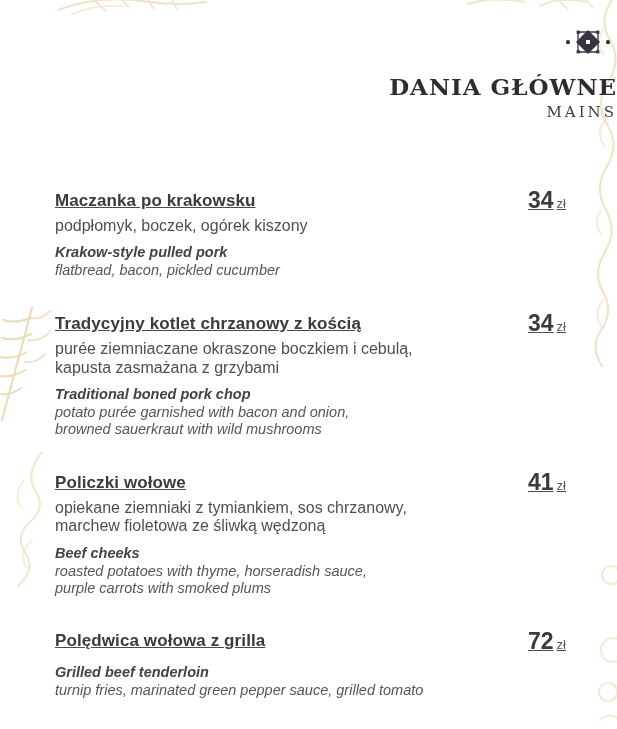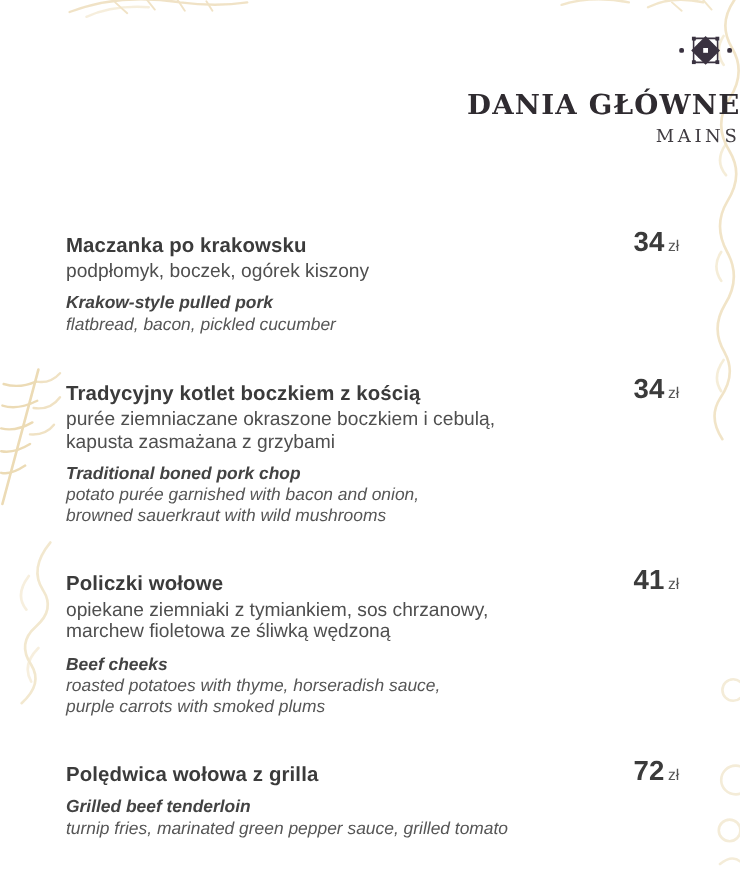--- a/index.html
+++ b/index.html
@@ -35,21 +35,22 @@
     letter-spacing: 3px;
     color: #403c41;
   }
 
   
   .menu-list { padding: 0 51px 0 55px; margin-top: 66px; }
   .item + .item { margin-top: 31px; }
   .item-head {
     display: flex;
     justify-content: space-between;
-    align-items: flex-end;
+    align-items: center;
+    text-decoration: underline;
   }
   .item-name {
     font-size: 17px;
     font-weight: 700;
     color: #3b3b3b;
     margin: 0;
     letter-spacing: 0.1px;
   }
   .item-price { white-space: nowrap; flex-shrink: 0; margin-left: 16px; }
   .price-num { font-size: 23px; font-weight: 700; color: #3b3b3b; }
@@ -153,21 +154,21 @@
           <span class="price-num">34</span><span class="price-cur">zł</span>
         </div>
       </div>
       <p class="desc-pl">podpłomyk, boczek, ogórek kiszony</p>
       <p class="name-en">Krakow-style pulled pork</p>
       <p class="desc-en">flatbread, bacon, pickled cucumber</p>
     </div>
 
     <div class="item">
       <div class="item-head">
-        <h3 class="item-name">Tradycyjny kotlet boczkiem z kością</h3>
+        <h3 class="item-name">Tradycyjny kotlet chrzanowy z kością</h3>
         <div class="item-price">
           <span class="price-num">34</span><span class="price-cur">zł</span>
         </div>
       </div>
       <p class="desc-pl">purée ziemniaczane okraszone boczkiem i cebulą,
 kapusta zasmażana z grzybami</p>
       <p class="name-en">Traditional boned pork chop</p>
       <p class="desc-en">potato purée garnished with bacon and onion,
 browned sauerkraut with wild mushrooms</p>
     </div>

